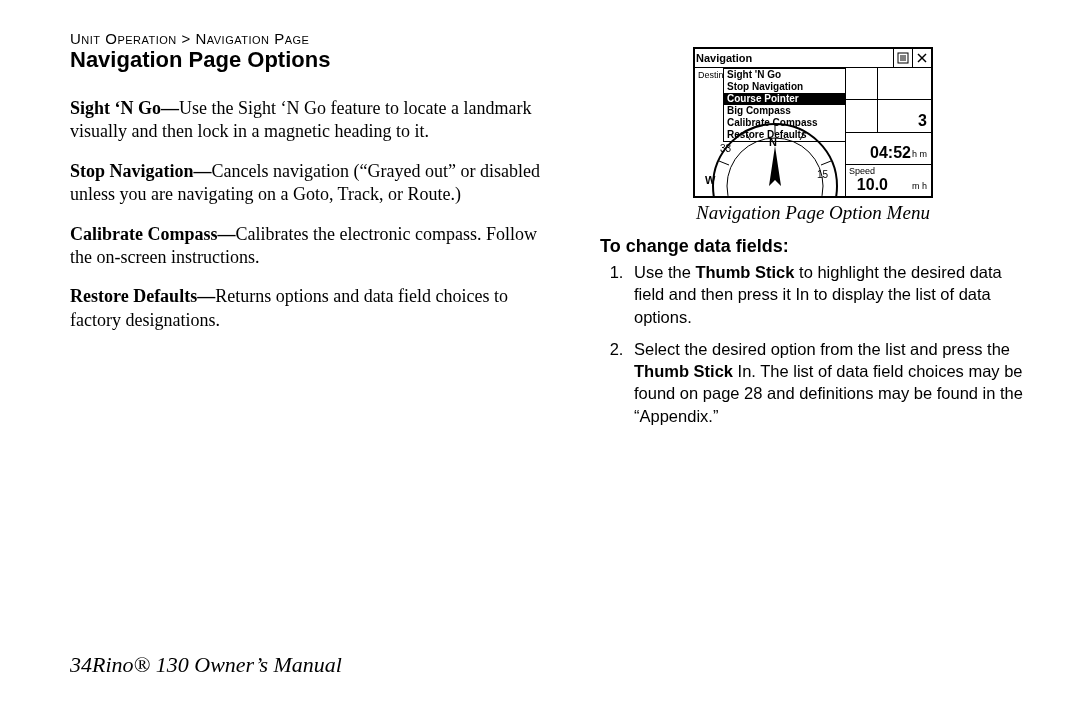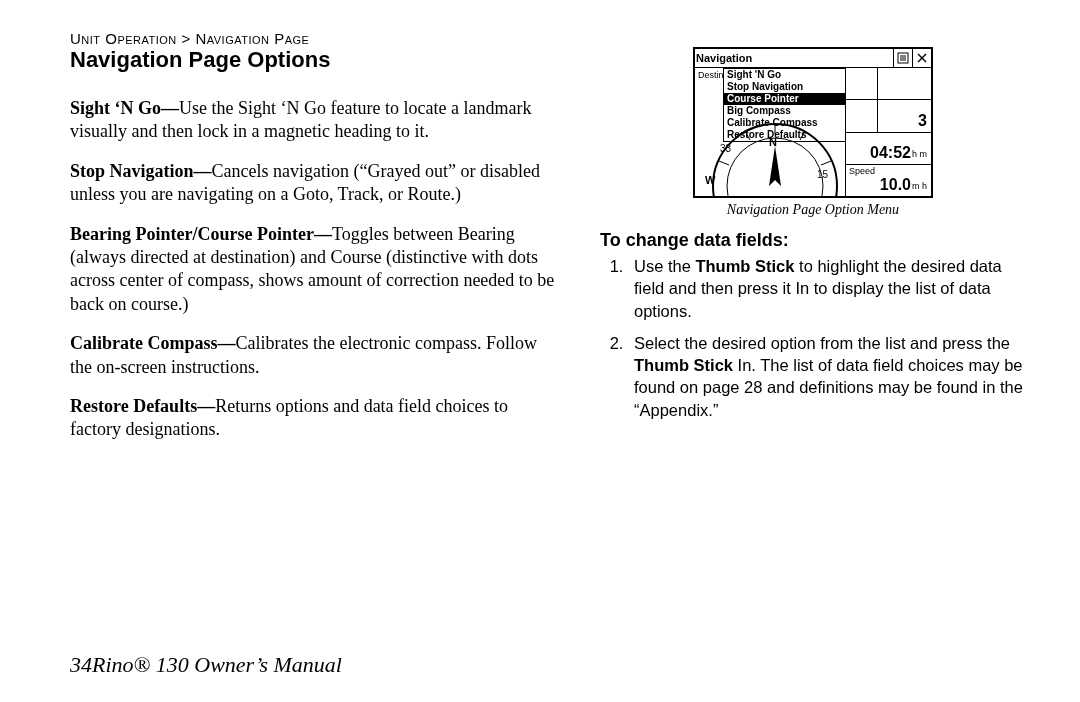--- a/index.html
+++ b/index.html
@@ -44,21 +44,21 @@
     font-size: 18px;
     line-height: 1.3;
     margin: 0 0 16px 0;
   }
   .term {
     font-weight: bold;
   }
   
   .caption {
     font-style: italic;
-    font-size: 14px;
+    font-size: 19px;
     text-align: center;
     margin-top: 4px;
   }
   .subheading {
     font-family: Arial, Helvetica, sans-serif;
     font-weight: bold;
     font-size: 18px;
     margin: 12px 0 4px 0;
   }
   ol.steps {
@@ -176,21 +176,21 @@
     flex: 1;
     position: relative;
     padding: 2px 4px;
     display: flex;
     align-items: flex-end;
     justify-content: flex-end;
     font-size: 16px;
     font-weight: bold;
     font-family: Arial, sans-serif;
   }
-  .dev-field:last-child { border-bottom: none; }
+  .dev-field:last-child { border-bottom: none; gap: 23px; }
   .dev-field .lbl {
     position: absolute;
     top: 1px;
     left: 3px;
     font-size: 9px;
     font-weight: normal;
   }
   .dev-field .unit {
     font-size: 9px;
     font-weight: normal;
@@ -222,23 +222,20 @@
   <div class="columns">
 
     <div class="col-left">
       <div class="section-title">Navigation Page Options</div>
 
       <p class="para">
         <span class="term">Sight ‘N Go—</span><span>Use the Sight ‘N Go feature to locate a landmark visually and then lock in a magnetic heading to it.</span>
       </p>
       <p class="para">
         <span class="term">Stop Navigation—</span><span>Cancels navigation (“Grayed out” or disabled unless you are navigating on a Goto, Track, or Route.)</span>
-      </p>
-      <p class="para">
-        <span class="term">Bearing Pointer/Course Pointer—</span><span>Toggles between Bearing (always directed at destination) and Course (distinctive with dots across center of compass, shows amount of correction needed to be back on course.)</span>
       </p>
       <p class="para">
         <span class="term">Calibrate Compass—</span><span>Calibrates the electronic compass. Follow the on-screen instructions.</span>
       </p>
       <p class="para">
         <span class="term">Restore Defaults—</span><span>Returns options and data field choices to factory designations.</span>
       </p>
     </div>
 
     <div class="col-right">

